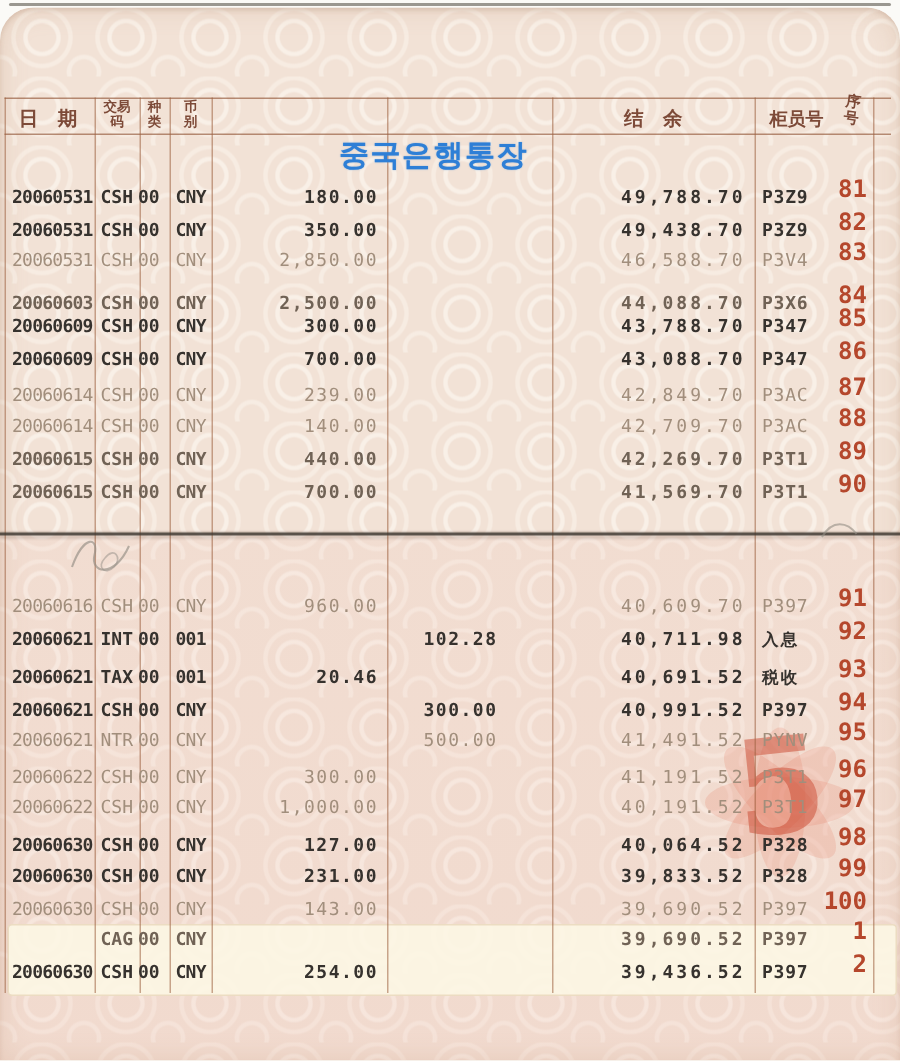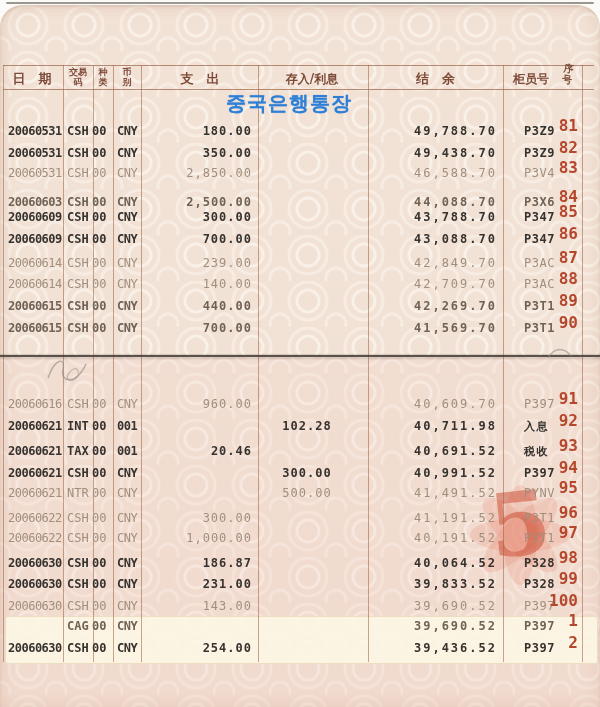--- a/index.html
+++ b/index.html
@@ -56,21 +56,21 @@
   .row.medium{color:#706255;}
   .row.faded{color:#a18e7c;font-weight:normal;}
   .cell{position:absolute;top:0;white-space:pre;}
   .c-date{left:8px;width:58px;letter-spacing:-.5px;}
   .c-code{left:67px;width:26px;}
   .c-type{left:92px;width:18px;}
   .c-cur{left:117px;width:28px;letter-spacing:-.5px;}
   .c-exp{left:142px;width:110px;text-align:right;letter-spacing:1px;}
   .c-dep{left:252px;width:110px;text-align:center;letter-spacing:1px;}
   .c-bal{left:373px;width:124px;text-align:right;letter-spacing:2px;}
-  .c-tel{left:508px;width:52px;letter-spacing:.5px;margin-left:16px;}
+  .c-tel{left:508px;width:52px;letter-spacing:.5px;}
   .c-tel.cjk{font-size:11px;letter-spacing:1.5px;font-family:"DejaVu Sans",sans-serif;}
   .c-ser{left:546px;width:32px;text-align:right;top:-6px;font-size:16px;
     color:#b5472c !important;font-weight:bold;letter-spacing:0;}
 
   
   .watermark{position:absolute;left:452px;top:486px;width:136px;height:100px;pointer-events:none;}
   .petal{position:absolute;left:18px;top:32px;width:100px;height:34px;border-radius:50%;
     background:rgba(231,122,96,.20);}
   .wm-digit{position:absolute;left:28px;top:-14px;width:80px;text-align:center;
     font-family:"DejaVu Serif",serif;font-weight:bold;font-size:88px;line-height:104px;
@@ -128,22 +128,20 @@
     <span>码</span>
   </div>
   <div class="hdr h-small h-type">
     <span>种</span>
     <span>类</span>
   </div>
   <div class="hdr h-small h-cur">
     <span>币</span>
     <span>别</span>
   </div>
-  <div class="hdr h-exp">支　出</div>
-  <div class="hdr h-dep">存入/利息</div>
   <div class="hdr h-bal">结　余</div>
   <div class="hdr h-tel">柜员号</div>
   <div class="hdr h-small h-ser">
     <span>序</span>
     <span>号</span>
   </div>
 
   <div id="rows">
       <div class="row" style="top: 125px;">
         <span class="cell c-date">20060531</span>
@@ -330,21 +328,21 @@
         <span class="cell c-dep"></span>
         <span class="cell c-bal">40,191.52</span>
         <span class="cell c-tel">P3T1</span>
         <span class="cell c-ser">97</span>
       </div>
       <div class="row" style="top: 557px;">
         <span class="cell c-date">20060630</span>
         <span class="cell c-code">CSH</span>
         <span class="cell c-type">00</span>
         <span class="cell c-cur">CNY</span>
-        <span class="cell c-exp">186.87</span>
+        <span class="cell c-exp">127.00</span>
         <span class="cell c-dep"></span>
         <span class="cell c-bal">40,064.52</span>
         <span class="cell c-tel">P328</span>
         <span class="cell c-ser">98</span>
       </div>
       <div class="row" style="top: 578px;">
         <span class="cell c-date">20060630</span>
         <span class="cell c-code">CSH</span>
         <span class="cell c-type">00</span>
         <span class="cell c-cur">CNY</span>

